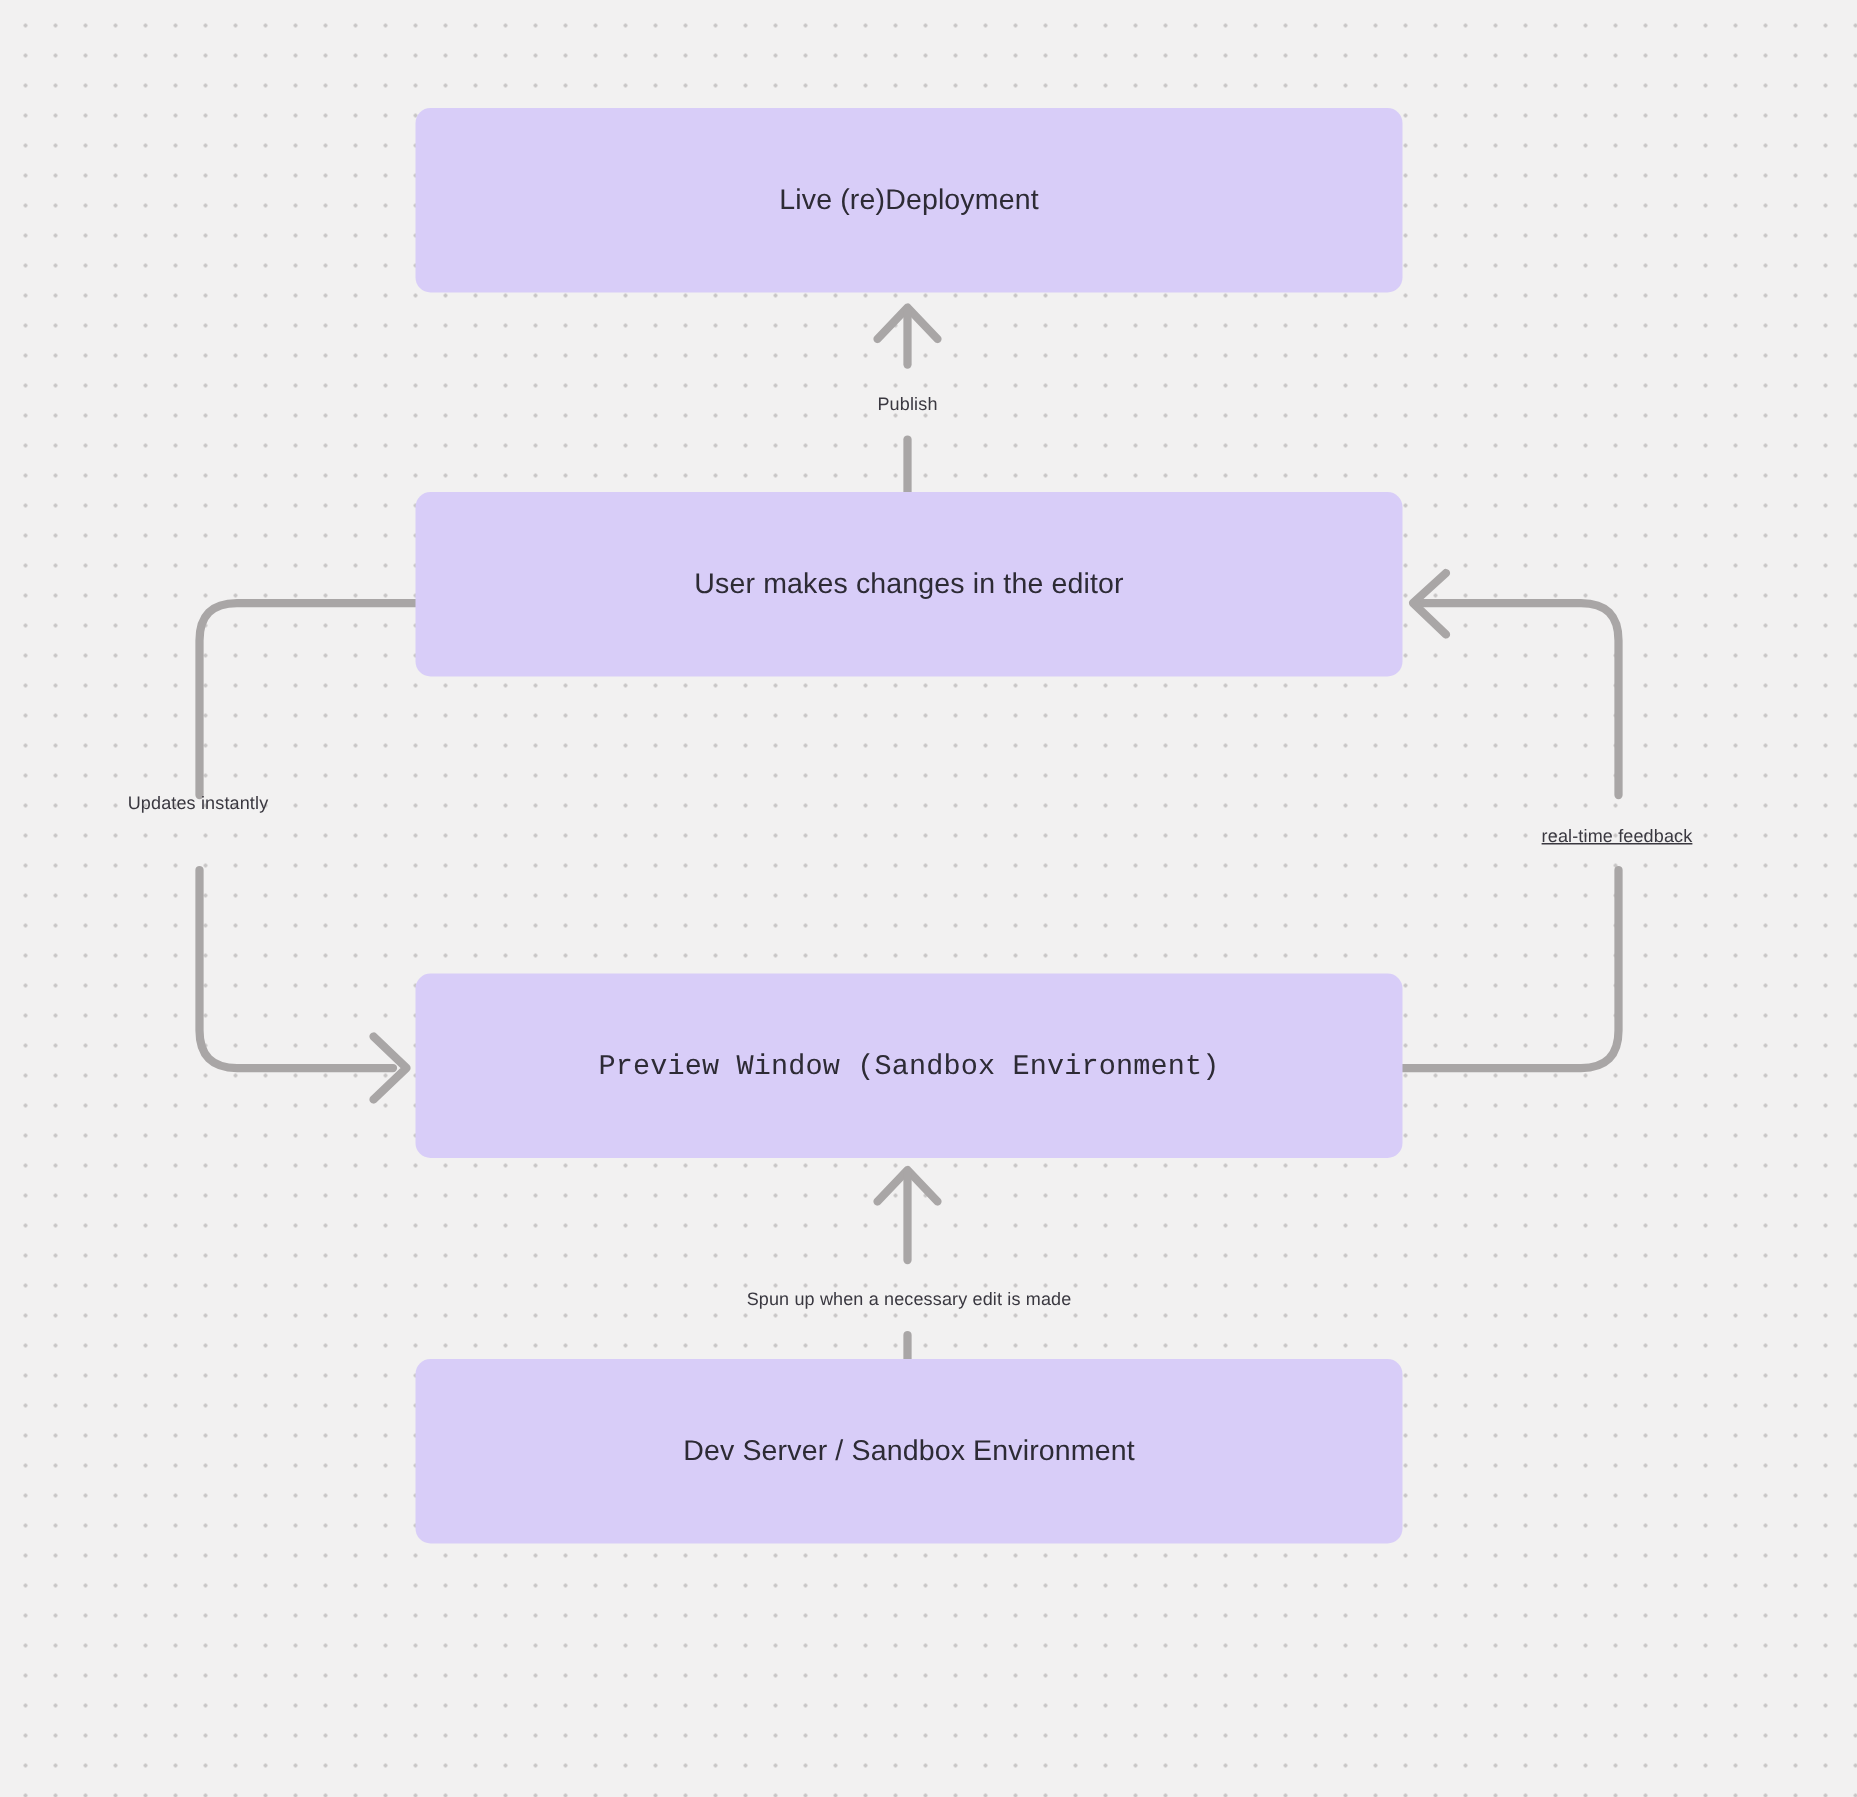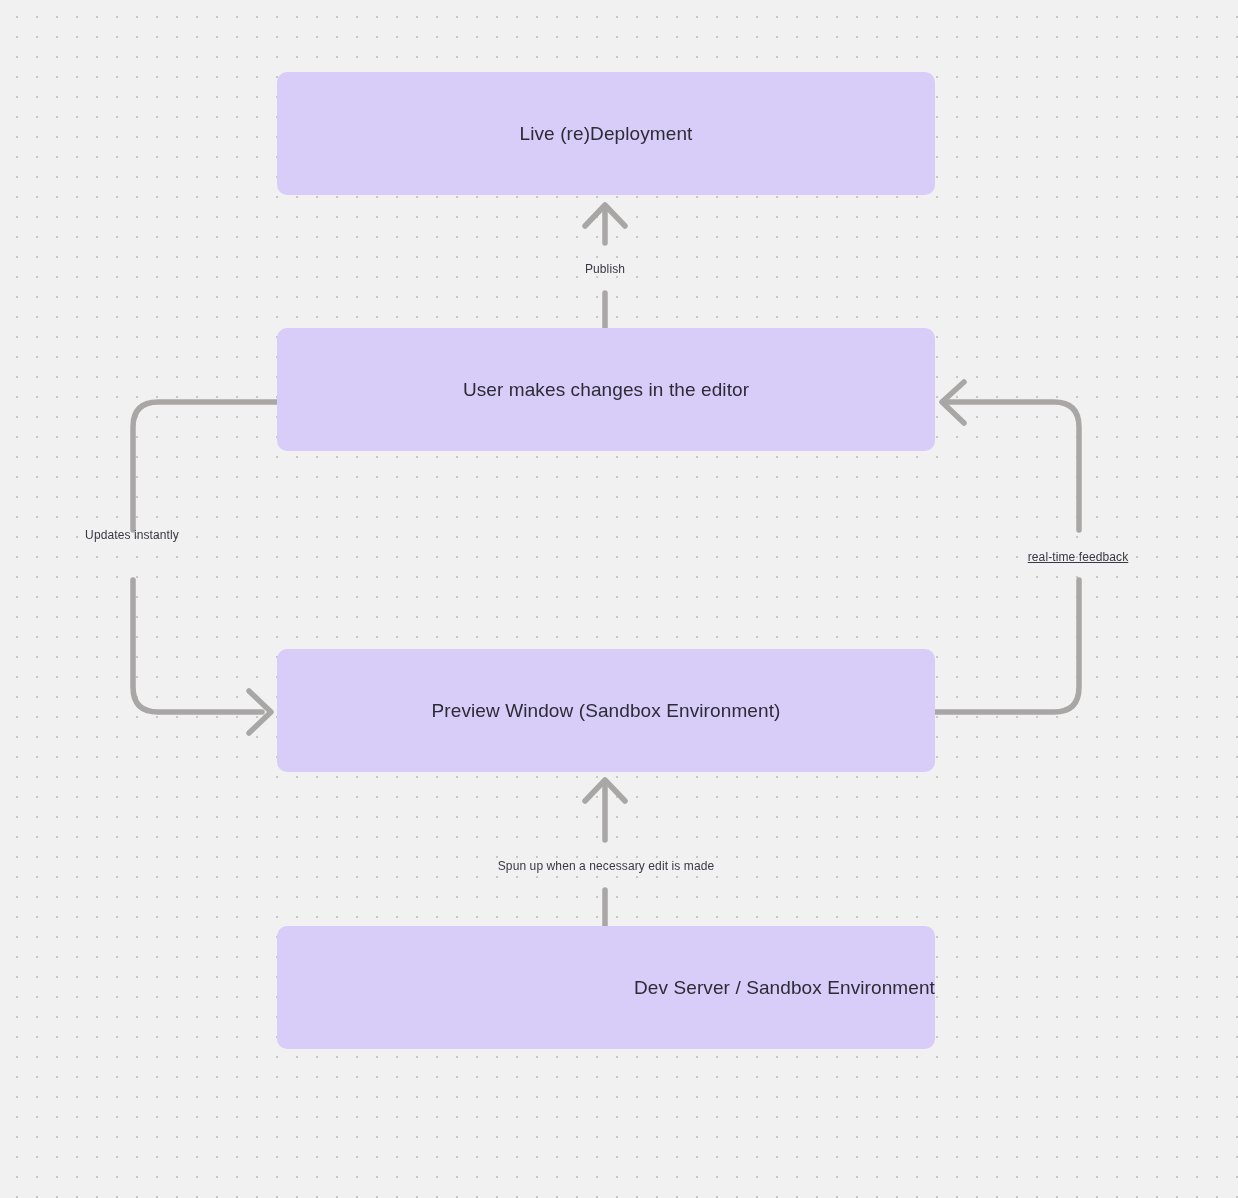--- a/index.html
+++ b/index.html
@@ -26,22 +26,22 @@
     border-radius: 10px;
     display: flex;
     align-items: center;
     justify-content: center;
     font-size: 19px;
     color: #2d2b35;
     letter-spacing: 0.1px;
   }
   .node-live    { top: 72px; }
   .node-editor  { top: 328px; }
-  .node-preview { top: 649px; }
-  .node-dev     { top: 926px; justify-content: flex-end; }
+  .node-preview { top: 649px; font-family: Liberation Mono, monospace; }
+  .node-dev     { top: 906px; }
 
   .edges-svg {
     position: absolute;
     top: 0;
     left: 0;
     width: 1238px;
     height: 1198px;
   }
   .edges-svg path {
     fill: none;

